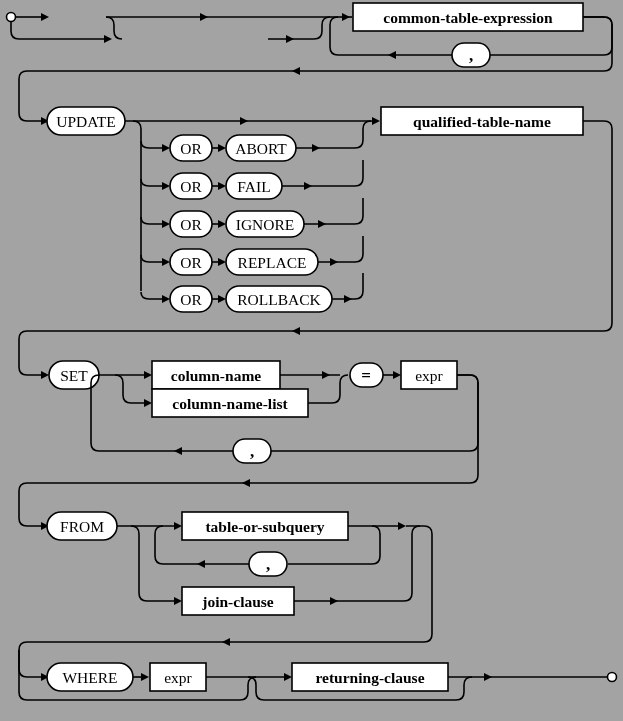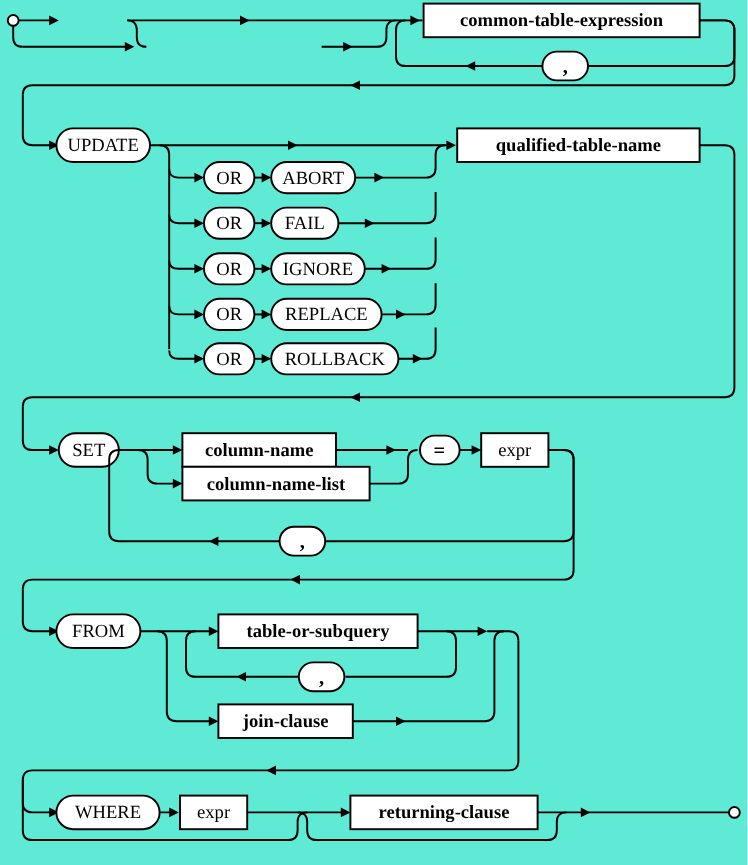--- a/index.html
+++ b/index.html
@@ -8,21 +8,21 @@
     background: #ffffff;
   }
   body {
     font-family: "Liberation Serif", serif;
   }
   #canvas {
     position: relative;
     width: 623px;
     height: 721px;
     overflow: hidden;
-    background: #5eead4;
+    background: #a3a3a3;
   }
   #canvas svg {
     position: absolute;
     top: 0;
     left: 0;
   }
   .rr-line {
     stroke: #000000;
     stroke-width: 1.6;
     fill: none;

